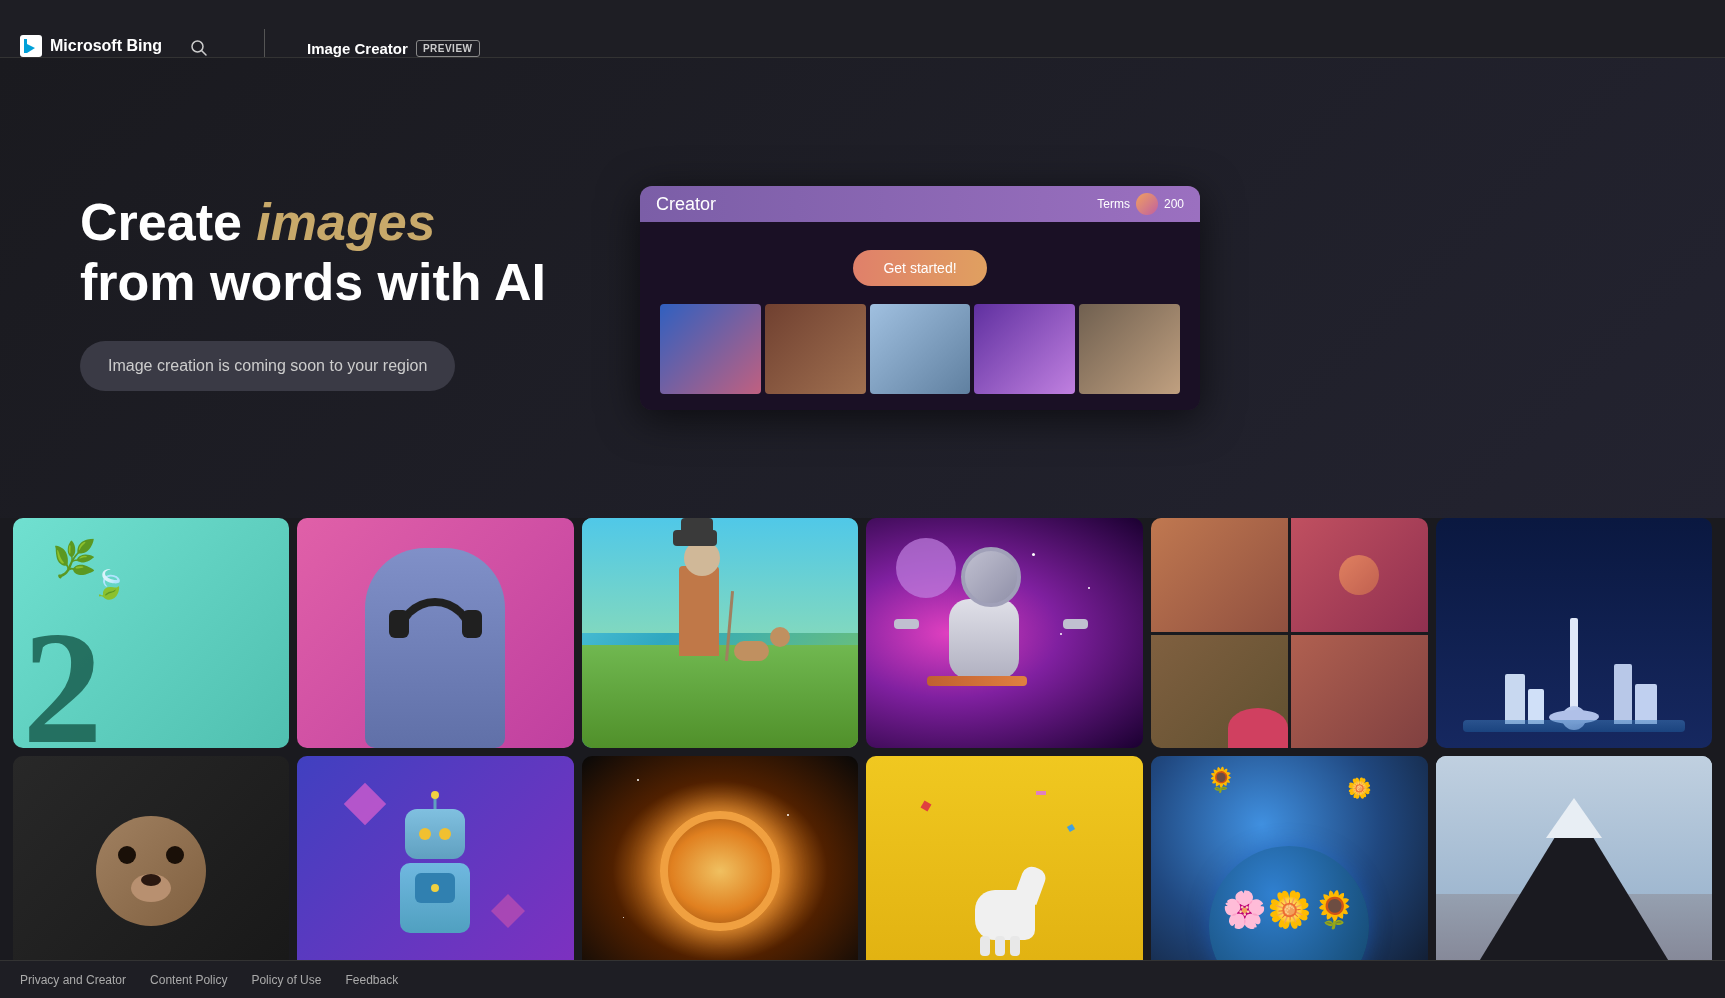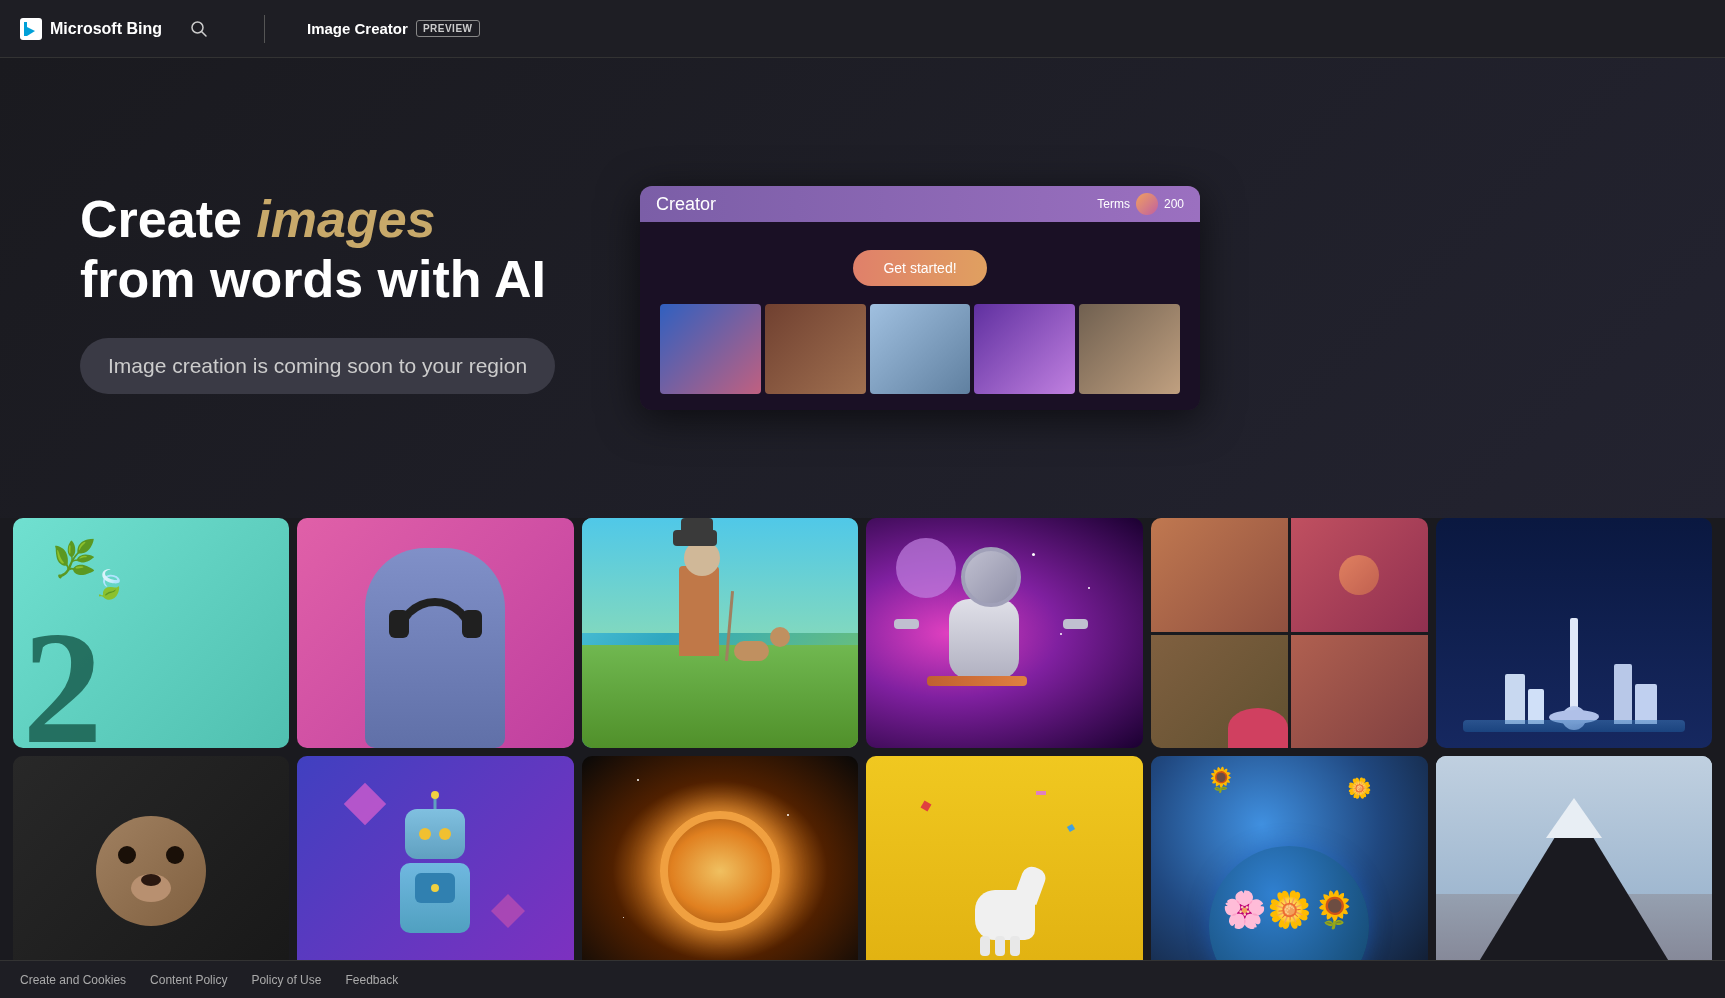--- a/index.html
+++ b/index.html
@@ -8,21 +8,21 @@
       min-height: 998px;
       background: #1a1a1f;
       font-family: 'Segoe UI', Arial, sans-serif;
       color: #fff;
       overflow-x: hidden;
     }
 
     
     .header {
       display: flex;
-      align-items: center;
+      align-items: flex-end;
       background: #1e1e24;
       height: 58px;
       padding: 0 20px;
       border-bottom: 1px solid #333;
       position: fixed;
       top: 0; left: 0; right: 0;
       z-index: 100;
       gap: 28px;
     }
     .bing-logo {
@@ -92,21 +92,21 @@
       color: #fff;
     }
     .hero-title em {
       font-style: italic;
       color: #c8a96a;
     }
     .coming-soon-btn {
       background: #3a3a45;
       border: none;
       color: #ccc;
-      font-size: 21px;
+      font-size: 16px;
       padding: 16px 28px;
       border-radius: 30px;
       cursor: default;
       display: inline-block;
       margin-bottom: 12px;
     }
     .hero-description {
       font-size: 14px;
       color: #aaa;
       line-height: 1.6;
@@ -581,21 +581,21 @@
 
           <div style="position:absolute;bottom:148px;left:50%;transform:translateX(-50%);width:0;height:0;border-left:28px solid transparent;border-right:28px solid transparent;border-bottom:40px solid #e8eef4;"></div>
         </div>
       </div>
     </div>
 
   </section>
 </div>
 
 <footer class="footer">
-  <a class="footer-link" href="#">Create and Cookies</a>
+  <a class="footer-link" href="#">Privacy and Creator</a>
   <a class="footer-link" href="#">Content Policy</a>
   <a class="footer-link" href="#">Policy of Use</a>
   <a class="footer-link" href="#">Feedback</a>
 </footer>
 
 <button class="feedback-btn-fixed">
   <svg class="feedback-icon-svg" viewBox="0 0 14 14" fill="none">
     <rect x="1" y="1" width="12" height="9" rx="2" stroke="#fff" stroke-width="1.2"></rect>
     <path d="M4 13l3-3h4" stroke="#fff" stroke-width="1.2" stroke-linecap="round" stroke-linejoin="round"></path>
   </svg>

